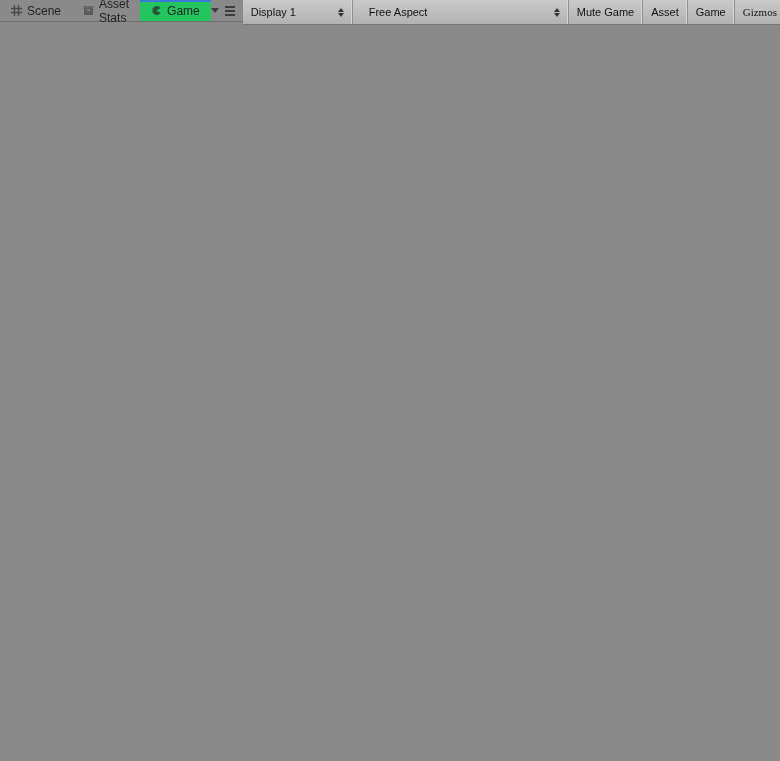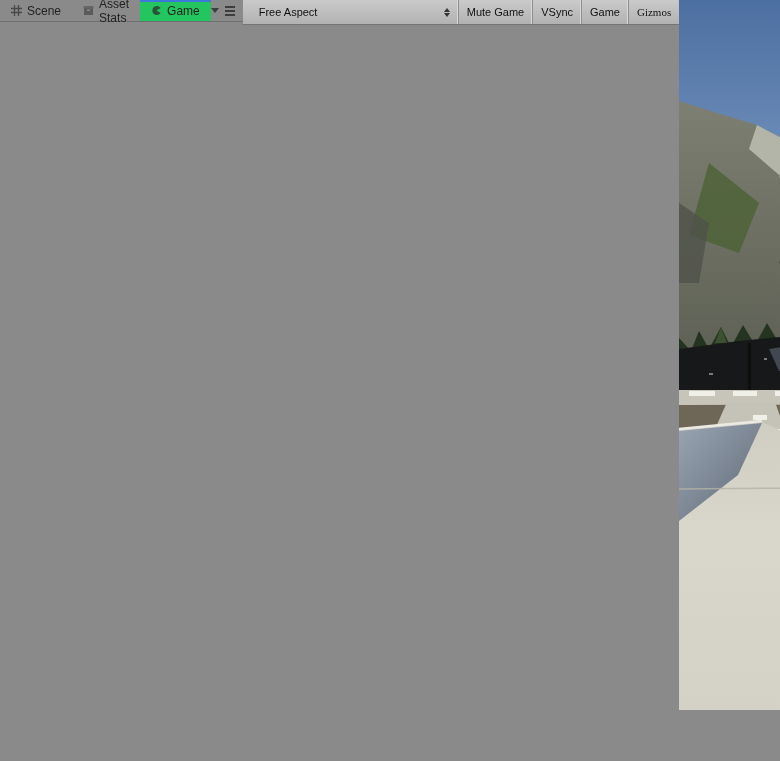--- a/index.html
+++ b/index.html
@@ -77,32 +77,39 @@
       <span class="chev"></span>
       <span class="burger">
           <i></i>
           <i></i>
           <i></i>
         </span>
     </div>
   </div>
 
   <div class="toolbar">
+    <div class="tb dropdown dd-display">
+      <span>Display 1</span>
+      <span class="updown">
+          <span class="u"></span>
+          <span class="d"></span>
+        </span>
+    </div>
     <div class="tb dropdown dd-aspect">
       <span>Free Aspect</span>
       <span class="updown">
           <span class="u"></span>
           <span class="d"></span>
         </span>
     </div>
     <div class="tb tb-btn">
       <span>Mute Game</span>
     </div>
     <div class="tb tb-btn">
-      <span>VSync</span>
+      <span>Asset</span>
     </div>
     <div class="tb tb-btn">
       <span>Game</span>
     </div>
     <div class="tb tb-btn">
       <span>Gizmos</span>
     </div>
   </div>
 
   <div class="viewport">

